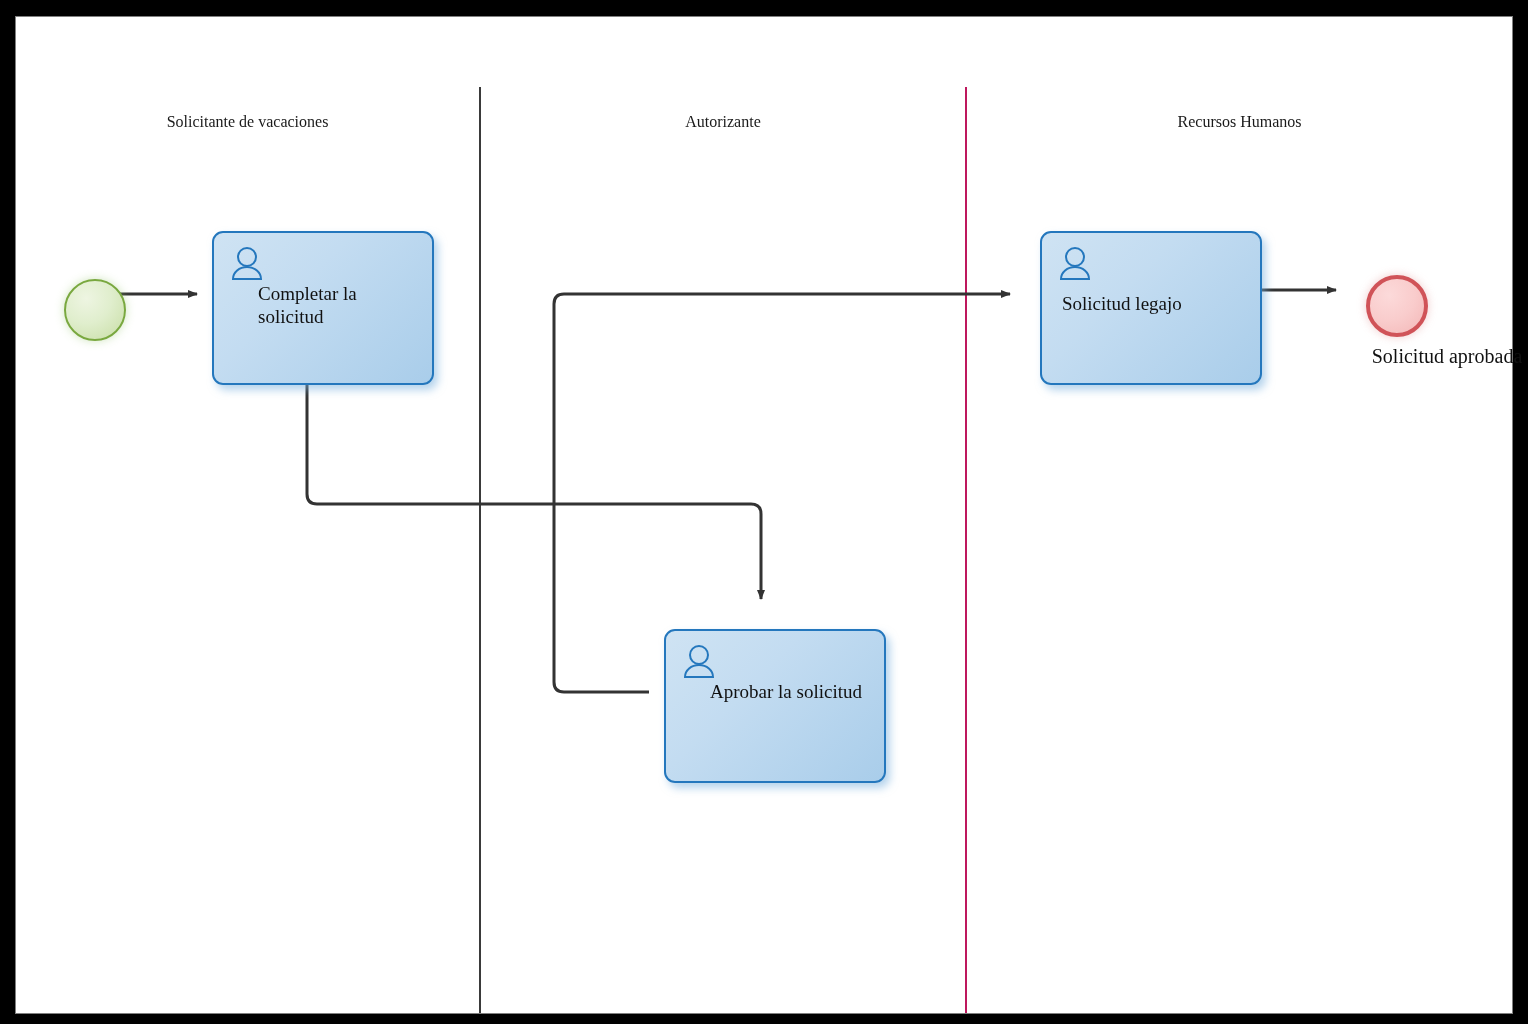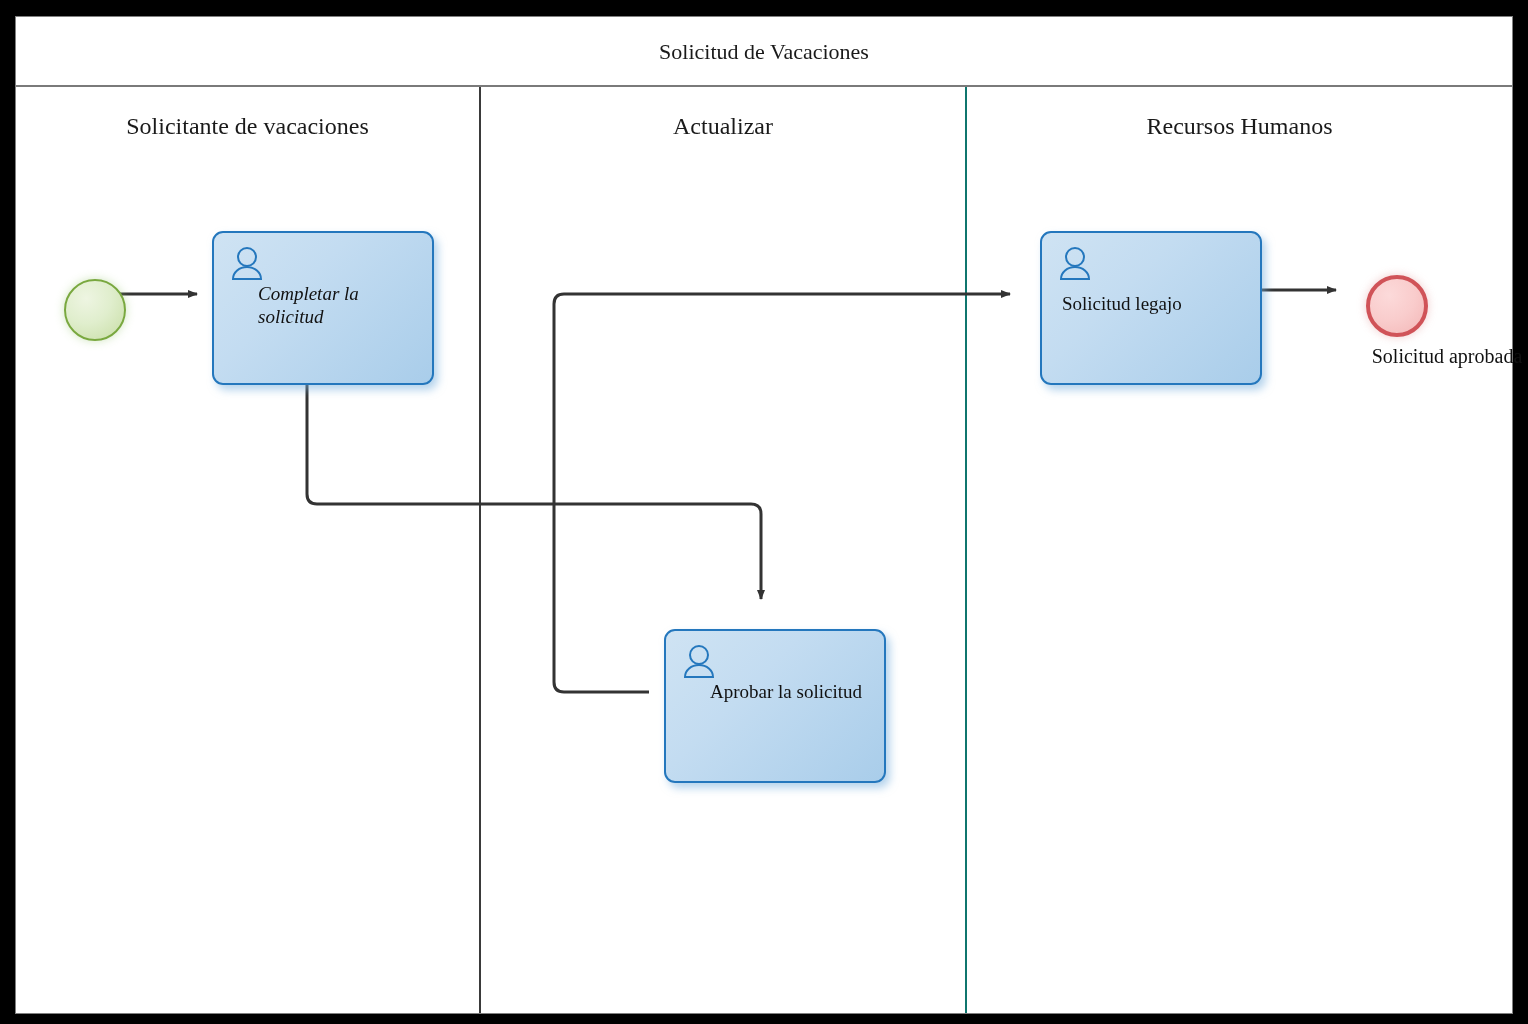--- a/index.html
+++ b/index.html
@@ -47,27 +47,27 @@
     top: 70px;
     height: 926px;
     box-sizing: border-box;
   }
   .lane-label {
     position: absolute;
     top: 26px;
     left: 0;
     width: 100%;
     text-align: center;
-    font-size: 24px;
+    font-size: 16px;
     color: #1a1a1a;
     white-space: nowrap;
   }
   #lane-0 { left: 0px;   width: 463px; }
   #lane-1 { left: 463px; width: 486px; border-left: 2px solid #3a3a3a; }
-  #lane-2 { left: 949px; width: 547px; border-left: 2px solid #0f766e; }
+  #lane-2 { left: 949px; width: 547px; border-left: 2px solid #be185d; }
 
   
   #flow-layer {
     position: absolute;
     left: 0;
     top: 0;
     width: 1498px;
     height: 998px;
     pointer-events: none;
   }
@@ -92,21 +92,21 @@
     position: absolute;
     left: 44px;
     right: 10px;
     font-size: 19px;
     line-height: 1.2;
     color: #111111;
     text-align: left;
   }
 
   #task-completar { left: 196px; top: 214px;  width: 222px; height: 154px; }
-  #task-completar .task-label { top: 50px; font-style: italic; }
+  #task-completar .task-label { top: 50px; }
 
   #task-aprobar   { left: 648px; top: 612px;  width: 222px; height: 154px; padding-left: 12px; }
   #task-aprobar   .task-label { top: 50px; }
 
   #task-actualizar{ left: 1024px; top: 214px; width: 222px; height: 154px; }
   #task-actualizar .task-label { top: 60px; left: 20px; }
 
   
   .event {
     position: absolute;
@@ -134,27 +134,26 @@
     font-size: 20px;
     color: #111111;
     white-space: nowrap;
   }
 </style>
 </head>
 <body>
 
 <div id="pool">
 
-  <div id="pool-title">Solicitud de Vacaciones</div>
 
   <div class="lane" id="lane-0">
     <div class="lane-label">Solicitante de vacaciones</div>
   </div>
   <div class="lane" id="lane-1">
-    <div class="lane-label">Actualizar</div>
+    <div class="lane-label">Autorizante</div>
   </div>
   <div class="lane" id="lane-2">
     <div class="lane-label">Recursos Humanos</div>
   </div>
 
   <svg id="flow-layer" viewBox="0 0 1498 998" width="1498" height="998" xmlns="http://www.w3.org/2000/svg">
     <defs>
       <marker id="arrowhead" markerWidth="10" markerHeight="8" refX="9" refY="4" orient="auto" markerUnits="userSpaceOnUse">
         <path d="M0,0 L10,4 L0,8 z" fill="#333333"></path>
       </marker>

